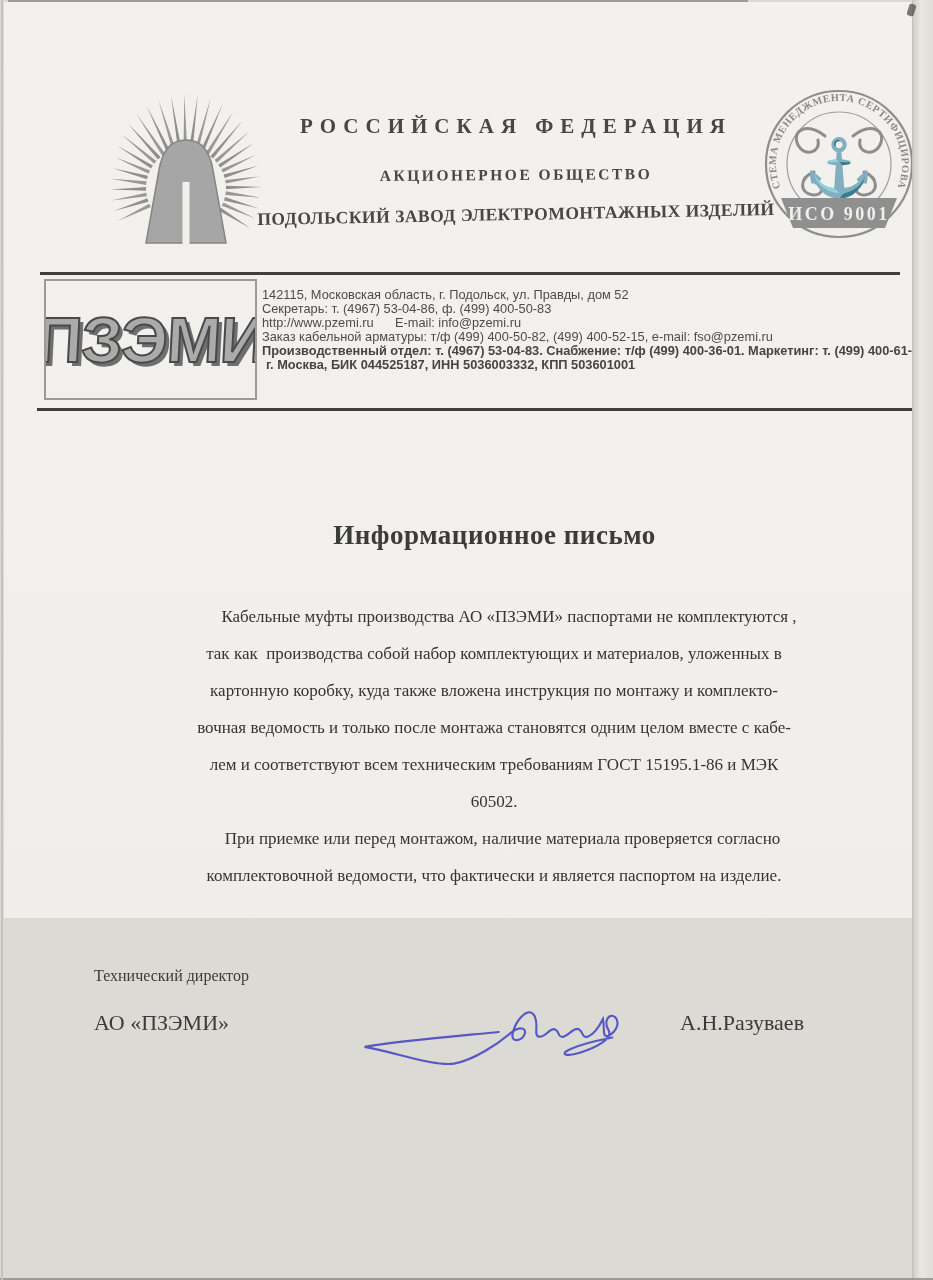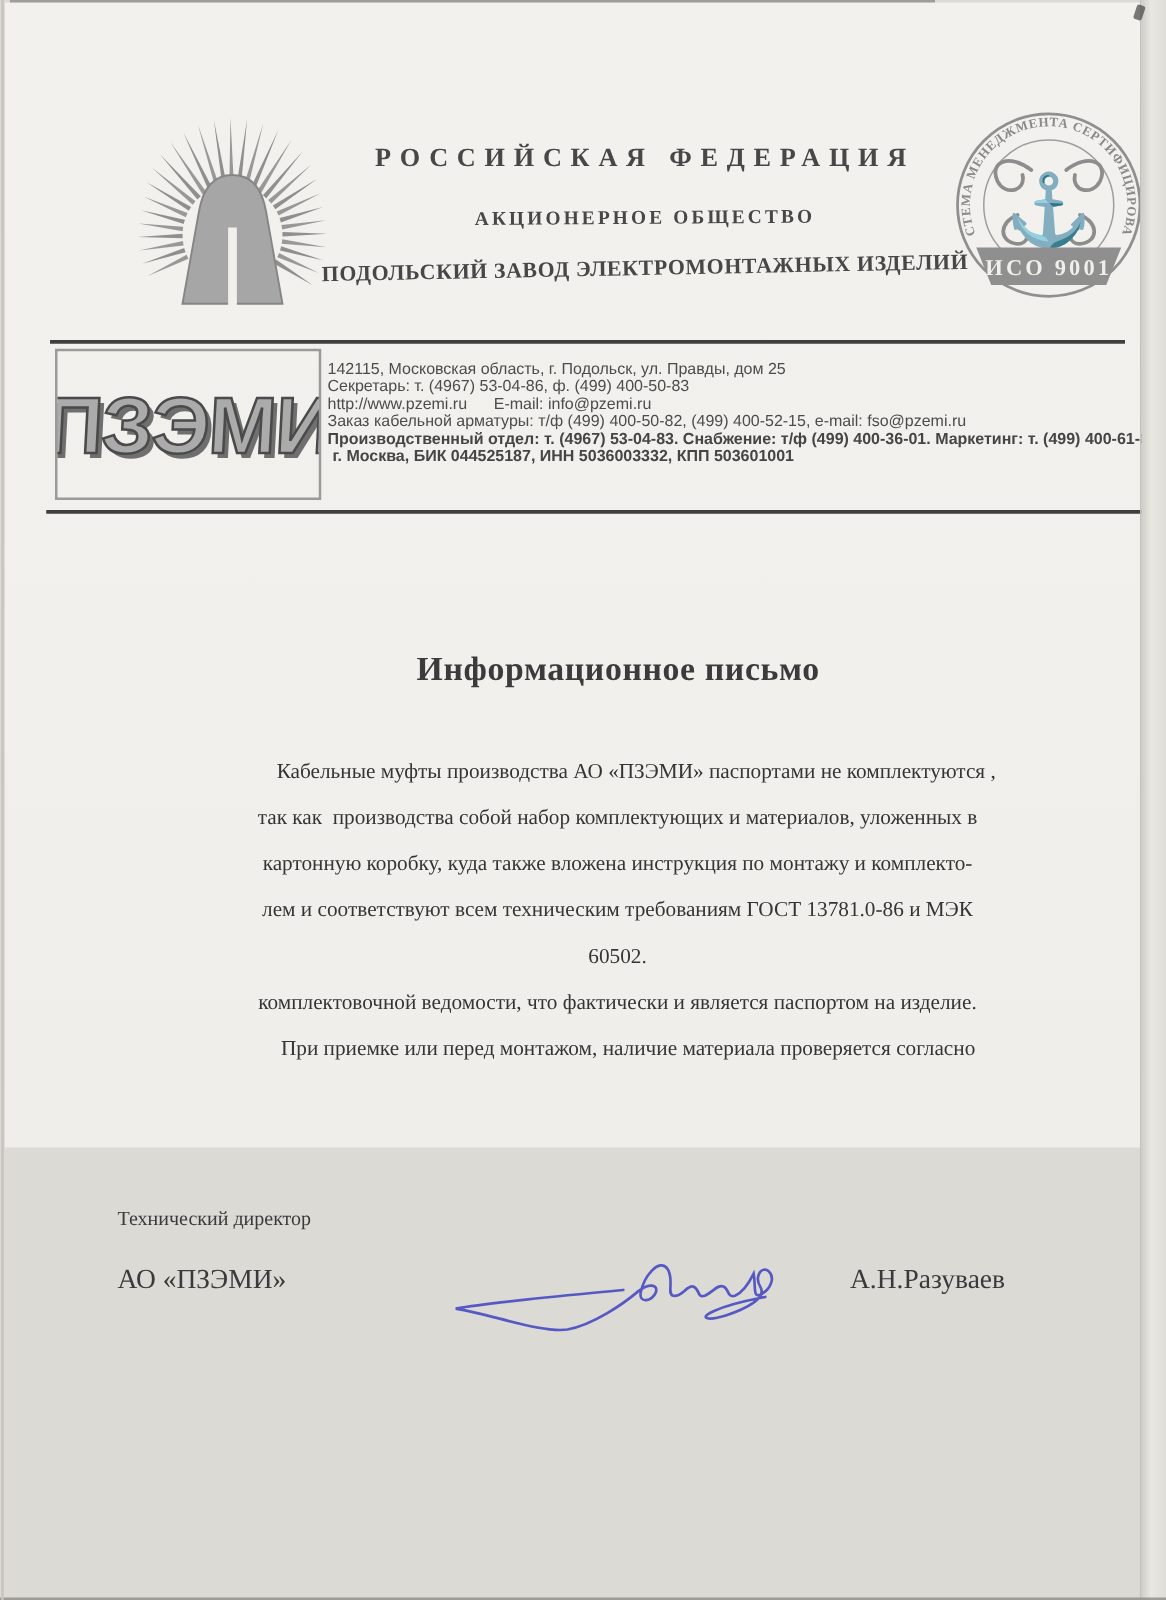--- a/index.html
+++ b/index.html
@@ -144,40 +144,41 @@
     <text x="80" y="134" text-anchor="middle" font-family="Liberation Serif, DejaVu Serif, serif" font-size="18" font-weight="bold" letter-spacing="2.5" fill="#f0efeb">ИСО 9001</text>
   </svg>
 
   <div class="rule1"></div>
 
   <div class="logo-box">
     <div class="logo-text">ПЗЭМИ</div>
   </div>
 
   <div class="contacts">
-    <div class="contact-line">142115, Московская область, г. Подольск, ул. Правды, дом 25</div>
+    <div class="contact-line">142115, Московская область, г. Подольск, ул. Правды, дом 52</div>
     <div class="contact-line">Секретарь: т. (4967) 53-04-86, ф. (499) 400-50-83</div>
     <div class="contact-line">http://www.pzemi.ru      E-mail: info@pzemi.ru</div>
     <div class="contact-line">Заказ кабельной арматуры: т/ф (499) 400-50-82, (499) 400-52-15, e-mail: fso@pzemi.ru</div>
     <div class="contact-line b">Производственный отдел: т. (4967) 53-04-83. Снабжение: т/ф (499) 400-36-01. Маркетинг: т. (499) 400-61-87</div>
     <div class="contact-line b pad">г. Москва, БИК 044525187, ИНН 5036003332, КПП 503601001</div>
   </div>
 
   <div class="rule2"></div>
 
   <div class="doc-title">Информационное письмо</div>
 
   <div class="body-text">
     <div class="body-line ind1">Кабельные муфты производства АО «ПЗЭМИ» паспортами не комплектуются ,</div>
     <div class="body-line">так как  производства собой набор комплектующих и материалов, уложенных в</div>
     <div class="body-line">картонную коробку, куда также вложена инструкция по монтажу и комплекто-</div>
-    <div class="body-line">лем и соответствуют всем техническим требованиям ГОСТ 13781.0-86 и МЭК</div>
+    <div class="body-line">вочная ведомость и только после монтажа становятся одним целом вместе с кабе-</div>
+    <div class="body-line">лем и соответствуют всем техническим требованиям ГОСТ 15195.1-86 и МЭК</div>
     <div class="body-line">60502.</div>
+    <div class="body-line ind2">При приемке или перед монтажом, наличие материала проверяется согласно</div>
     <div class="body-line">комплектовочной ведомости, что фактически и является паспортом на изделие.</div>
-    <div class="body-line ind2">При приемке или перед монтажом, наличие материала проверяется согласно</div>
   </div>
 
   <div class="sig-role1">Технический директор</div>
   <div class="sig-role2">АО «ПЗЭМИ»</div>
 
   <svg class="sig-stroke" viewBox="0 0 290 95">
     <path d="M 150 48
              C 110 52, 40 58, 6 64
              C 40 70, 80 85, 102 82
              C 124 78, 150 60, 163 49

